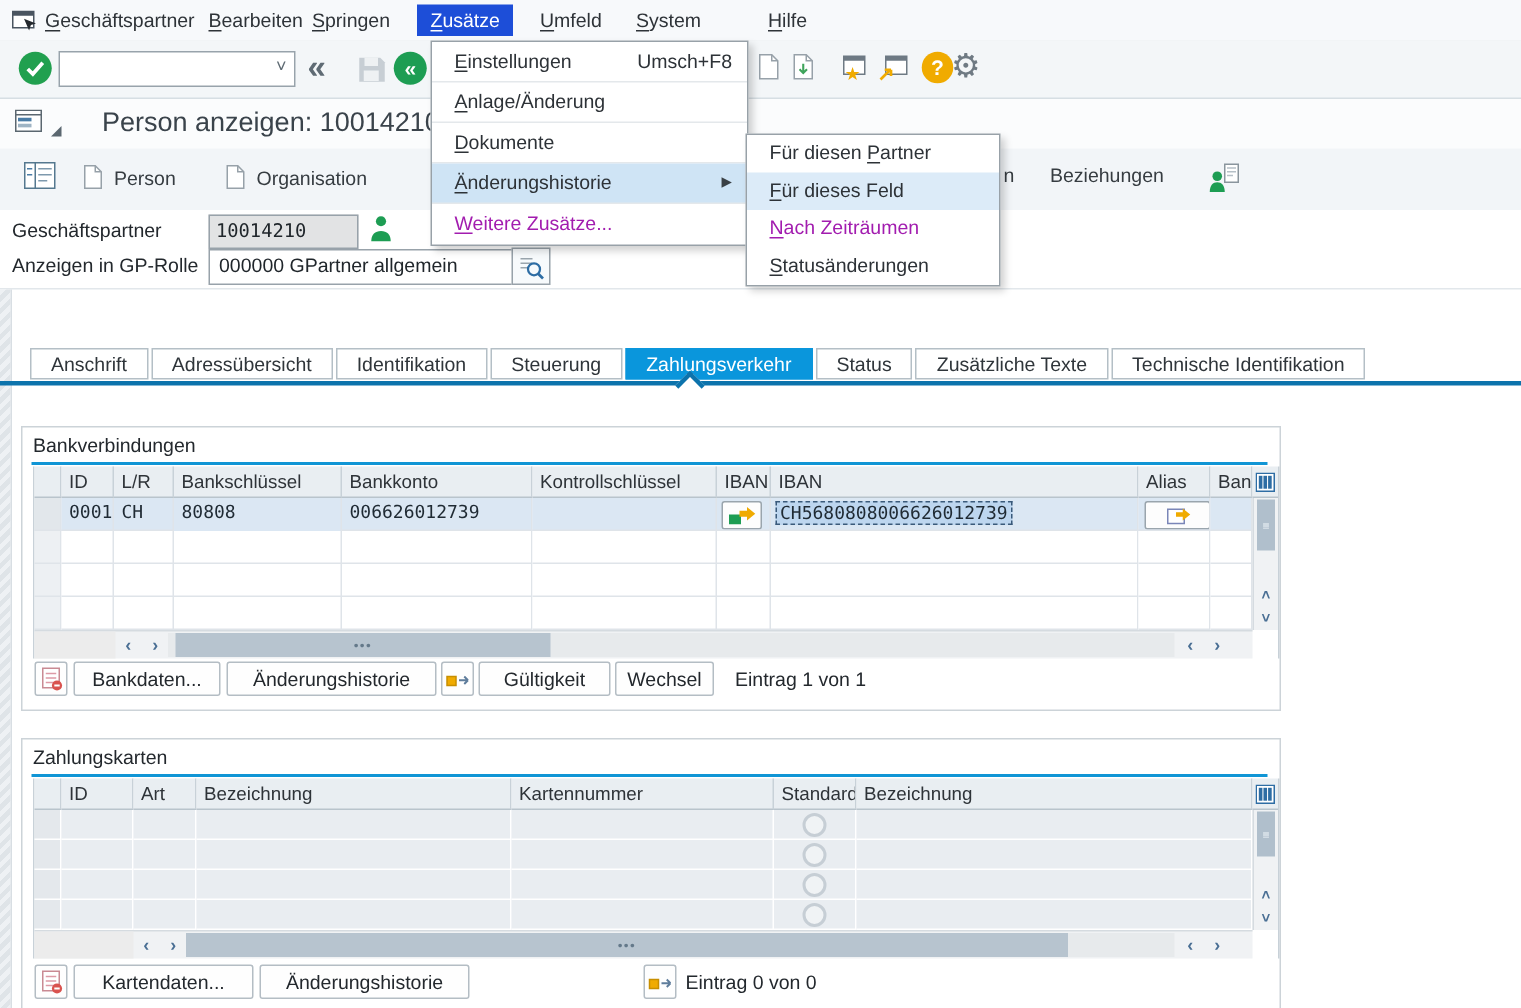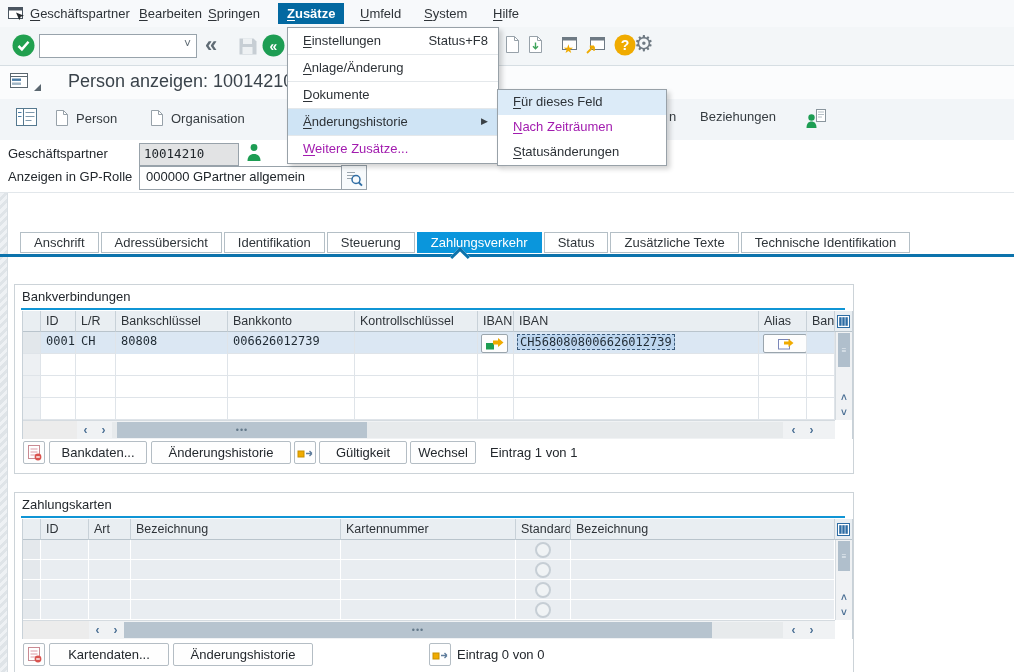--- a/index.html
+++ b/index.html
@@ -3,21 +3,21 @@
 <meta charset="utf-8">
 <style>
   html,body{margin:0;padding:0;}
   body{width:1014px;height:672px;position:relative;overflow:hidden;background:#fff;
        font-family:"Liberation Sans","DejaVu Sans",sans-serif;font-size:13px;color:#32373c;}
   u{text-decoration:underline;text-underline-offset:2px;}
 
   
   #menubar{position:absolute;left:0;top:0;width:1014px;height:27px;background:#f7f9fb;border-bottom:1px solid #e7ebee;}
   .mb-item{position:absolute;top:3px;padding:3px 9px;color:#2e3338;cursor:default;white-space:nowrap;}
-  .mb-item.selected{background:#0369a1;color:#fff;font-weight:bold;}
+  .mb-item.selected{background:#1d4ed8;color:#fff;}
   #sys-icon{position:absolute;left:8px;top:7px;}
 
   
   #toolbar{position:absolute;left:0;top:27px;width:1014px;height:38px;background:#f3f6f8;border-bottom:1px solid #d6dee3;}
   #check-btn{position:absolute;left:12px;top:7px;}
   #cmd-field{position:absolute;left:39px;top:7px;width:156px;height:22px;background:#fff;border:1px solid #98a3ab;}
   #cmd-chev{position:absolute;right:5px;top:2px;color:#5f6b74;font-size:12px;}
   .tb-glyph{position:absolute;top:5px;color:#5f6b74;font-size:22px;font-weight:bold;}
   .tb-ico{position:absolute;top:8px;}
   #gear-glyph{position:absolute;left:634px;top:4px;font-size:22px;color:#6f7a83;}
@@ -126,21 +126,21 @@
         <path d="M0.5 0.5h14v3H0.5z" fill="#4a5560"></path>
         <path d="M8 5.5l8 3.2-3.4 1 -1.2 3.6z" fill="#24292e"></path>
       </svg></span>
   <div id="menubar-items">
       <div class="mb-item" style="left: 21px;"><u>G</u>eschäftspartner</div>
       <div class="mb-item" style="left: 130px;"><u>B</u>earbeiten</div>
       <div class="mb-item" style="left: 199px;"><u>S</u>pringen</div>
       <div class="mb-item selected" style="left: 278px;"><u>Z</u>usätze</div>
       <div class="mb-item" style="left: 351px;"><u>U</u>mfeld</div>
       <div class="mb-item" style="left: 415px;"><u>S</u>ystem</div>
-      <div class="mb-item" style="left: 484px;"><u>H</u>ilfe</div>
+      <div class="mb-item" style="left: 503px;"><u>H</u>ilfe</div>
     </div>
 </div>
 
 <div id="toolbar">
   <span id="check-btn"><svg width="23" height="23">
         <circle cx="11.5" cy="11.5" r="11" fill="#21A04F"></circle>
         <path d="M6.5 12l3.4 3.4 6.6-7.6" stroke="#fff" stroke-width="2.5" fill="none"></path>
       </svg></span>
   <div id="cmd-field" title="">
     <span id="cmd-chev">˅</span>
@@ -481,37 +481,40 @@
           <path d="M9 8.5h6m0 0l-2.5-2.5M15 8.5L12.5 11" stroke="#5f7d9c" stroke-width="1.3" fill="none"></path>
         </svg>
       </button>
     <span class="grp-status" style="margin-left:6px">Eintrag 0 von 0</span>
   </div>
 </div>
 
 <div id="dropdown">
     <div class="menu-item">
       <span class="mi-label"><u>E</u>instellungen</span>
-      <span class="mi-short">Status+F8</span>
+      <span class="mi-short">Umsch+F8</span>
     </div>
     <div class="menu-item">
       <span class="mi-label"><u>A</u>nlage/Änderung</span>
     </div>
     <div class="menu-item">
       <span class="mi-label"><u>D</u>okumente</span>
     </div>
     <div class="menu-item hl">
       <span class="mi-label"><u>Ä</u>nderungshistorie</span>
       <span class="mi-arrow">▶</span>
     </div>
     <div class="menu-item disabled">
       <span class="mi-label"><u>W</u>eitere Zusätze...</span>
     </div>
   </div>
 <div id="submenu">
+    <div class="menu-item">
+      <span class="mi-label">Für diesen <u>P</u>artner</span>
+    </div>
     <div class="menu-item hl">
       <span class="mi-label"><u>F</u>ür dieses Feld</span>
     </div>
     <div class="menu-item disabled">
       <span class="mi-label"><u>N</u>ach Zeiträumen</span>
     </div>
     <div class="menu-item">
       <span class="mi-label"><u>S</u>tatusänderungen</span>
     </div>
   </div>

